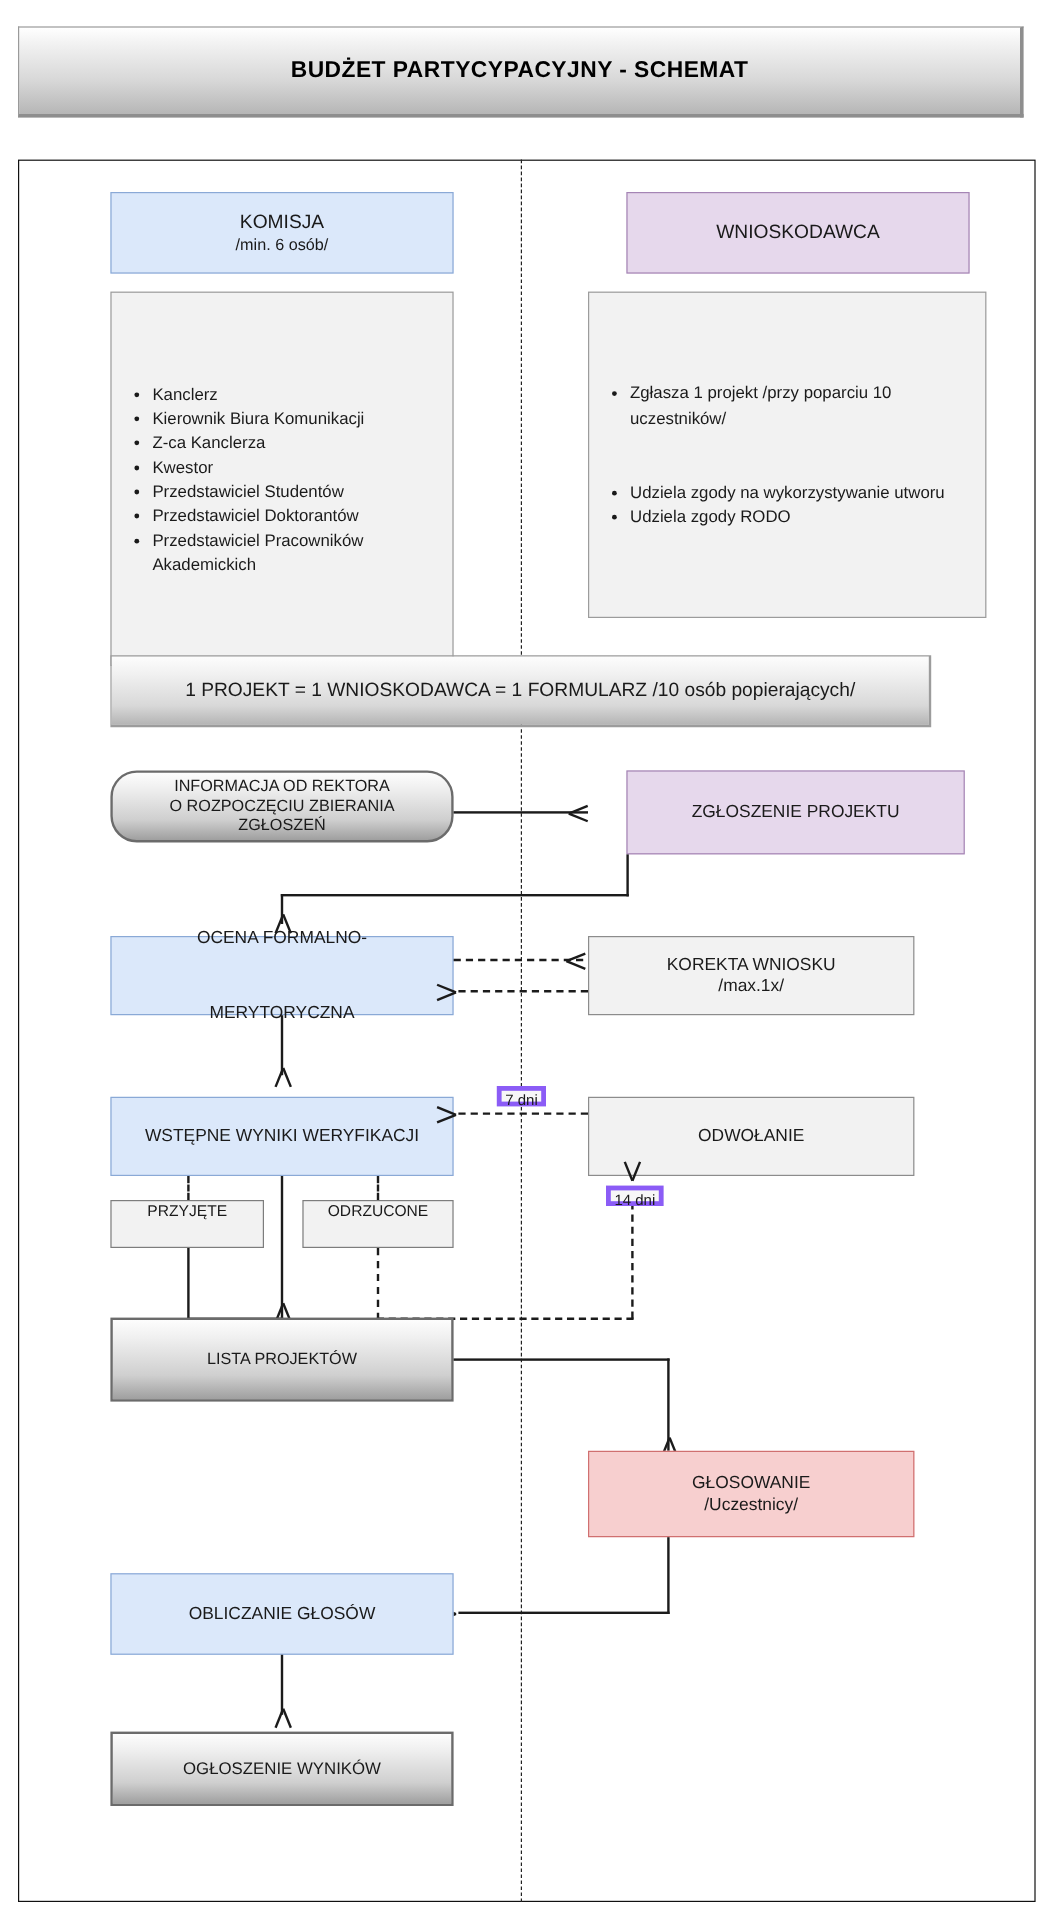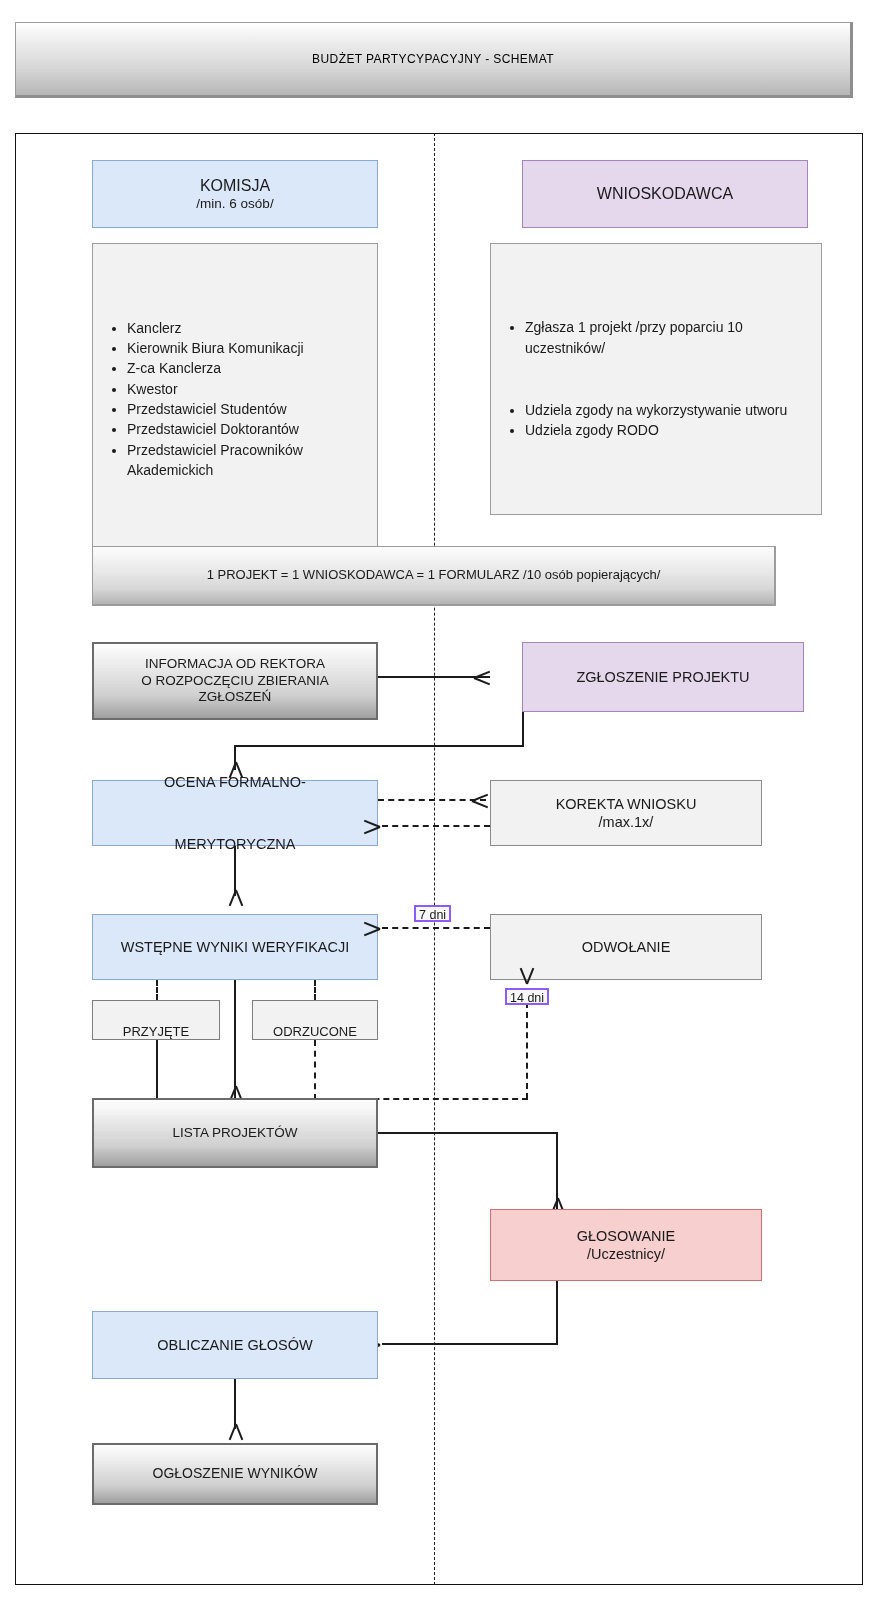--- a/index.html
+++ b/index.html
@@ -12,21 +12,21 @@
 
   
   #title-banner{
     left:15px;top:22px;width:838px;height:76px;
     background:linear-gradient(to bottom,#ffffff 0%,#f2f2f2 18%,#d7d7d7 62%,#b6b6b6 100%);
     border:1px solid #9a9a9a;
     border-right:3px solid #8e8e8e;border-bottom:3px solid #8e8e8e;
     display:flex;align-items:center;justify-content:center;
   }
   #title-banner .t{
-    font-size:12px;font-weight:normal;letter-spacing:.4px;color:#000;
+    font-size:19px;font-weight:bold;letter-spacing:.4px;color:#000;
   }
 
   
   #diagram-frame{
     left:15px;top:133px;width:848px;height:1452px;
     border:1.5px solid #111;background:#fff;
   }
   
   #swimlane-divider{
     left:434px;top:133px;width:0;height:1452px;
@@ -59,21 +59,21 @@
   .metal{
     background:linear-gradient(to bottom,#fdfdfd 0%,#f0f0f0 22%,#cfcfcf 70%,#9f9f9f 100%);
     border:2px solid #6b6b6b;font-size:13.5px;
   }
   .metal-light{
     background:linear-gradient(to bottom,#fdfdfd 0%,#f1f1f1 25%,#d8d8d8 72%,#b4b4b4 100%);
     border:1px solid #9c9c9c;font-size:14px;
   }
   .smallbox{
     background:#f2f2f2;border:1px solid #7d7d7d;font-size:13px;
-    display:flex;align-items:flex-end;justify-content:center;
+    display:flex;align-items:flex-start;justify-content:center;
   }
 
   
   ul.bl{margin:0;padding:0 8px 0 34px;list-style:disc;}
   ul.bl li{font-size:14px;line-height:1.45;margin:0;padding:0;}
   ul.bl li.gap{margin-top:42px;}
   .listwrap{display:flex;flex-direction:column;justify-content:center;height:100%;}
 
   
   .ln{background:#1b1b1b;}
@@ -97,21 +97,21 @@
   .ah-left i{height:2px;width:17px;right:0;}
   .ah-left i.a{top:0;transform-origin:right center;transform:rotate(22deg);}
   .ah-left i.b{top:0;transform-origin:right center;transform:rotate(-22deg);}
 
   .ah-up i{width:2px;height:17px;bottom:0;}
   .ah-up i.a{left:0;transform-origin:bottom center;transform:rotate(-22deg);}
   .ah-up i.b{left:0;transform-origin:bottom center;transform:rotate(22deg);}
 
   
   .edge-label{
-    background:#f7f7f7;border:2px solid #8b5cf6;font-size:12.5px;
+    background:#f7f7f7;border:4px solid #8b5cf6;font-size:12.5px;
     padding:0 3px;line-height:16px;height:17px;white-space:nowrap;
   }
 </style>
 </head>
 <body>
 
 <div class="abs" id="title-banner">
   <span class="t">BUDŻET PARTYCYPACYJNY - SCHEMAT</span>
 </div>
 
@@ -145,24 +145,24 @@
   <div class="listwrap">
     <ul class="bl">
       <li>Zgłasza 1 projekt /przy poparciu 10 uczestników/</li>
       <li class="gap">Udziela zgody na wykorzystywanie utworu</li>
       <li>Udziela zgody RODO</li>
     </ul>
   </div>
 </div>
 
 <div class="abs node metal-light" id="rule-banner" style="left:92px;top:546px;width:684px;height:60px;border-bottom-width:2px;border-right-width:2px;">
-  <span class="l1" style="font-size:13px;">1 PROJEKT = 1 WNIOSKODAWCA = 1 FORMULARZ /10 osób popierających/</span>
-</div>
-
-<div class="abs node metal" id="rector-info" style="left:92px;top:642px;width:286px;height:78px;">
+  <span class="l1" style="font-size:16px;">1 PROJEKT = 1 WNIOSKODAWCA = 1 FORMULARZ /10 osób popierających/</span>
+</div>
+
+<div class="abs node metal" id="rector-info" style="left:92px;top:642px;width:286px;height:60px;border-radius:22px;">
   <span class="l1">INFORMACJA OD REKTORA</span>
   <span class="l2">O ROZPOCZĘCIU ZBIERANIA</span>
   <span class="l2">ZGŁOSZEŃ</span>
 </div>
 
 <div class="abs node purple" id="project-submission" style="left:490px;top:642px;width:282px;height:70px;">
   <span class="l1">ZGŁOSZENIE PROJEKTU</span>
 </div>
 
 <div class="abs ln lnh" style="left:378px;top:676px;width:112px;"></div>

